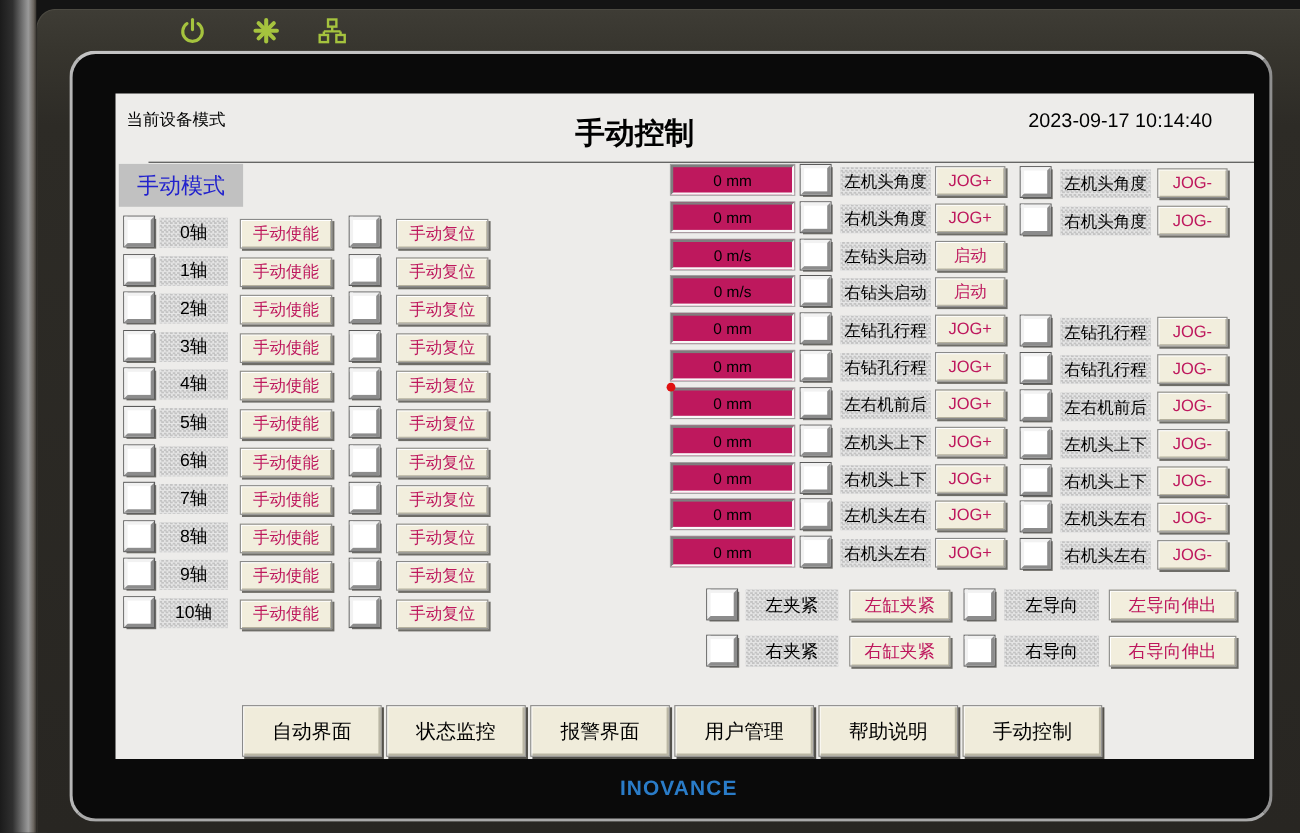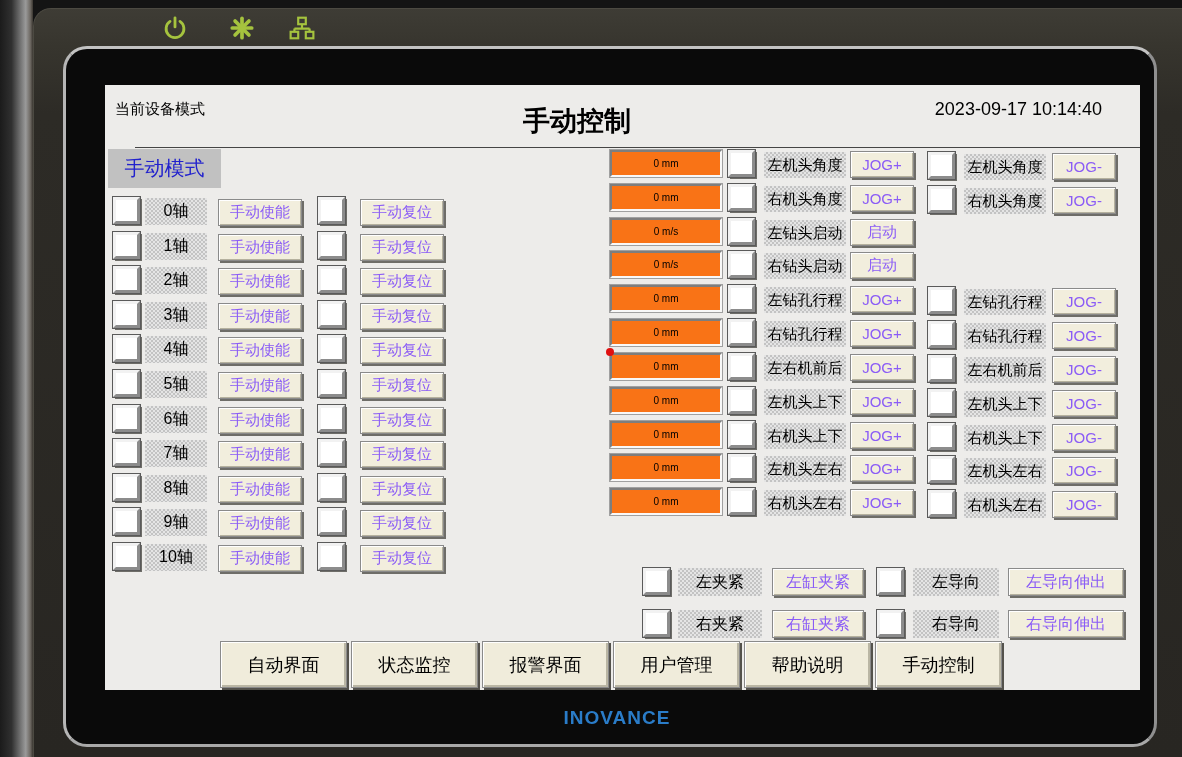--- a/index.html
+++ b/index.html
@@ -29,29 +29,29 @@
   .header-line{position:absolute;left:30px;top:62px;width:1005px;border-top:1px solid #454545;}
   .mode-badge{position:absolute;left:3px;top:64px;width:113px;height:39px;background:#c1c1c1;
     color:#2222cd;font-size:20px;display:flex;align-items:center;justify-content:center;}
 
   
   .cb{position:absolute;width:27px;height:27px;background:#fff;border:3px solid;
     border-color:#f2f2f2 #8c8c8c #8c8c8c #f2f2f2;
     box-shadow:0 0 0 1px #5a5a5a,2px 2px 0 #6e6d68;}
   .btn{position:absolute;background:#f2eedd;border:1px solid #8a8a8a;margin:0;padding:0;
     box-shadow:inset 1px 1px 0 #ffffff,inset -1px -1px 0 #b5b19e,2px 2px 0 #6e6d68;
-    display:flex;align-items:center;justify-content:center;font-size:15px;color:#8b5cf6;
+    display:flex;align-items:center;justify-content:center;font-size:15px;color:#be185d;
     font-family:inherit;cursor:pointer;}
   .dither{background-color:#dcdcdc;
     background-image:conic-gradient(#c3c3c3 0 25%,#e5e5e5 0 50%,#c3c3c3 0 75%,#e5e5e5 0);
     background-size:4px 4px;
     display:flex;align-items:center;justify-content:center;text-align:center;}
-  .field{position:absolute;width:112px;height:27px;background:#f97316;border:2px solid;
+  .field{position:absolute;width:112px;height:27px;background:#be185d;border:2px solid;
     border-color:#7e7e7e #f8f8f8 #f8f8f8 #7e7e7e;box-shadow:0 0 0 1px #a0a0a0;
-    display:flex;align-items:center;justify-content:center;font-size:10px;}
+    display:flex;align-items:center;justify-content:center;font-size:14px;}
 
   
   .axis-row{position:absolute;left:0;width:360px;height:30px;}
   .axis-row .axis-label{position:absolute;left:40px;top:1px;width:62px;height:27px;font-size:16px;}
   .axis-row .enable-btn{left:113px;top:2px;width:84px;height:27px;}
   .axis-row .cb2{left:213px;}
   .axis-row .reset-btn{left:255px;top:2px;width:84px;height:27px;}
 
   
   .jog-row{position:absolute;left:0;width:1035px;height:30px;}
@@ -60,21 +60,21 @@
   .jog-row .cb-mid{left:623px;}
   .jog-row .mid-label{position:absolute;left:659px;top:2px;width:82px;height:26px;font-size:15px;}
   .jog-row .plus-btn{left:745px;top:1px;width:64px;height:27px;}
   .jog-row .cb-right{left:823px;top:2px;}
   .jog-row .right-label{position:absolute;left:859px;top:4px;width:82px;height:26px;font-size:15px;}
   .jog-row .minus-btn{left:947px;top:3px;width:64px;height:27px;}
   .red-dot{position:absolute;left:501px;top:263px;width:8px;height:8px;border-radius:50%;
     background:#e01010;}
 
   
-  .clamp-row{position:absolute;left:0;width:1035px;height:30px;margin-top:32px;}
+  .clamp-row{position:absolute;left:0;width:1035px;height:30px;}
   .clamp-row .cb1{left:538px;}
   .clamp-row .ind1{position:absolute;left:573px;top:0;width:84px;height:28px;font-size:16px;}
   .clamp-row .btn1{left:667px;top:0;width:92px;height:28px;font-size:16px;}
   .clamp-row .cb2{left:772px;}
   .clamp-row .ind2{position:absolute;left:808px;top:0;width:86px;height:28px;font-size:16px;}
   .clamp-row .btn2{left:903px;top:0;width:116px;height:28px;font-size:16px;}
 
   
   .nav-bar{position:absolute;left:115px;top:556px;display:flex;gap:4px;}
   .nav-btn{position:relative;width:127px;height:47px;background:#f0ecdb;border:1px solid #8a8a8a;

